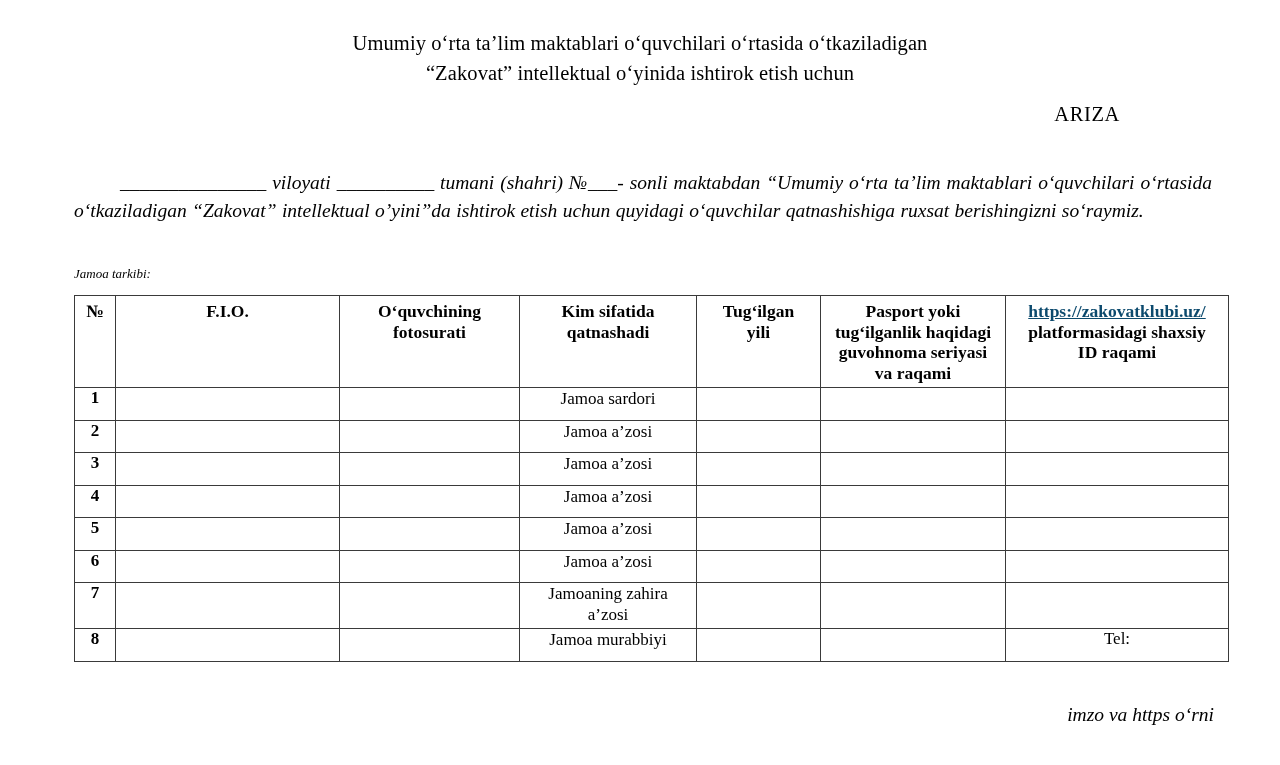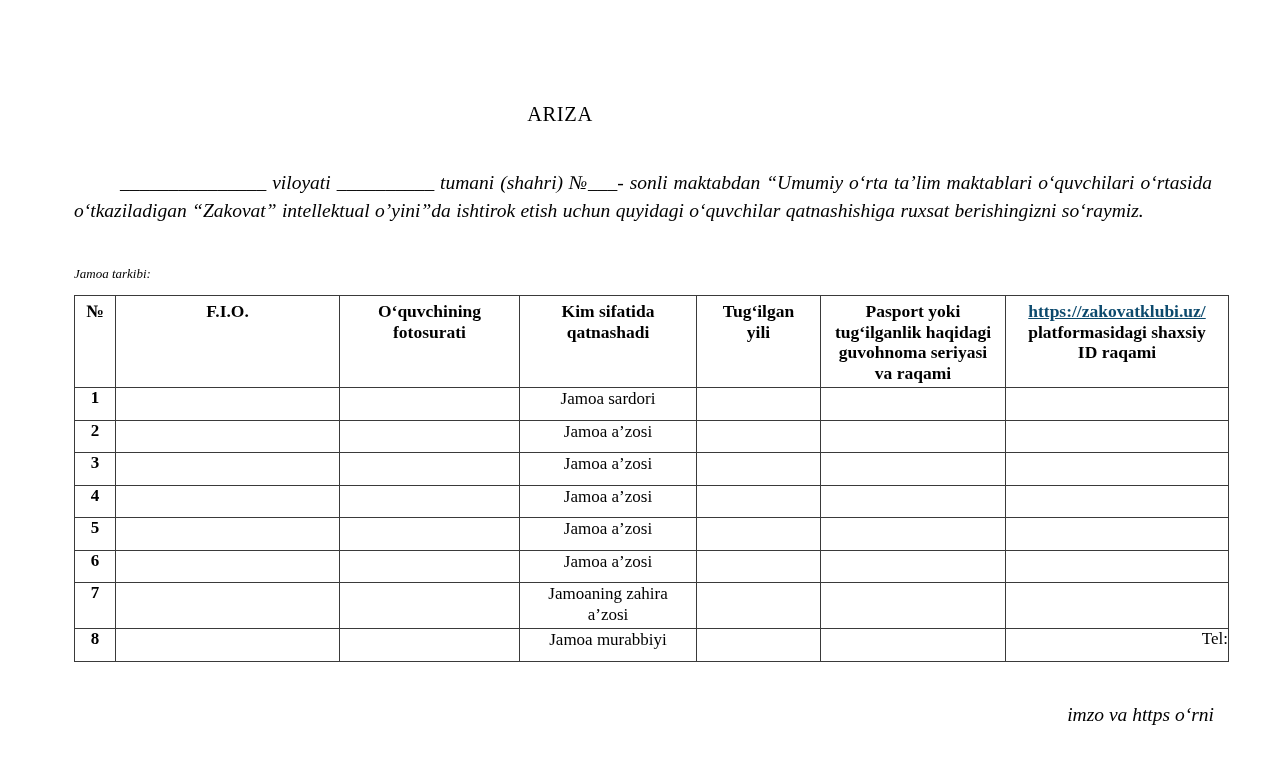--- a/index.html
+++ b/index.html
@@ -34,21 +34,21 @@
   .title-line {
     font-size: 20.5px;
     line-height: 30px;
     letter-spacing: 0.1px;
   }
   .ariza {
     position: absolute;
     top: 103px;
     left: 0;
     width: 1120px;
-    text-align: center;
+    text-align: right;
     font-size: 20.5px;
     letter-spacing: 0.6px;
   }
 
   
   .body-para {
     position: absolute;
     top: 169px;
     left: 74px;
     width: 1138px;
@@ -122,21 +122,21 @@
     padding-top: 4px;
   }
   td.c-role {
     text-align: center;
     vertical-align: top;
     padding-top: 4px;
     line-height: 21px;
     font-size: 17.5px;
   }
   td.c-tel {
-    text-align: right;
+    text-align: center;
     vertical-align: top;
     padding-top: 4px;
     padding-left: 7px;
     font-size: 17.5px;
     margin-left: 42px;
   }
   td.c-blank { }
 
   
   .footer {
@@ -153,20 +153,24 @@
   .footer .right-part {
     display: inline-block;
     float: right;
   }
 </style>
 </head>
 <body>
 
 <div class="page">
 
+  <div class="title-block">
+    <div class="title-line">Umumiy o‘rta ta’lim maktablari o‘quvchilari o‘rtasida o‘tkaziladigan</div>
+    <div class="title-line">“Zakovat” intellektual o‘yinida ishtirok etish uchun</div>
+  </div>
 
   <div class="ariza">ARIZA</div>
 
   <div class="body-para">_______________ viloyati __________ tumani (shahri) №___- sonli maktabdan “Umumiy o‘rta ta’lim maktablari o‘quvchilari o‘rtasida o‘tkaziladigan “Zakovat” intellektual o’yini”da ishtirok etish uchun quyidagi o‘quvchilar qatnashishiga ruxsat berishingizni so‘raymiz.</div>
 
   <div class="jamoa-label">Jamoa tarkibi:</div>
 
   <div class="tbl-wrap">
     <table class="app-table">
       <thead>

